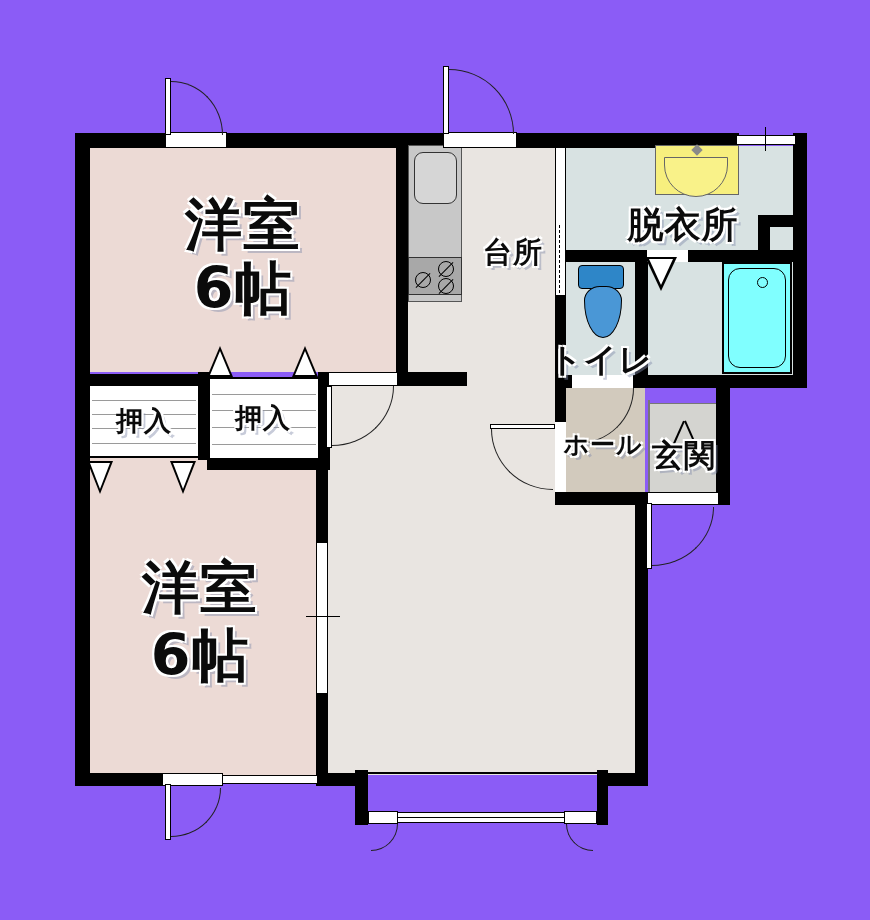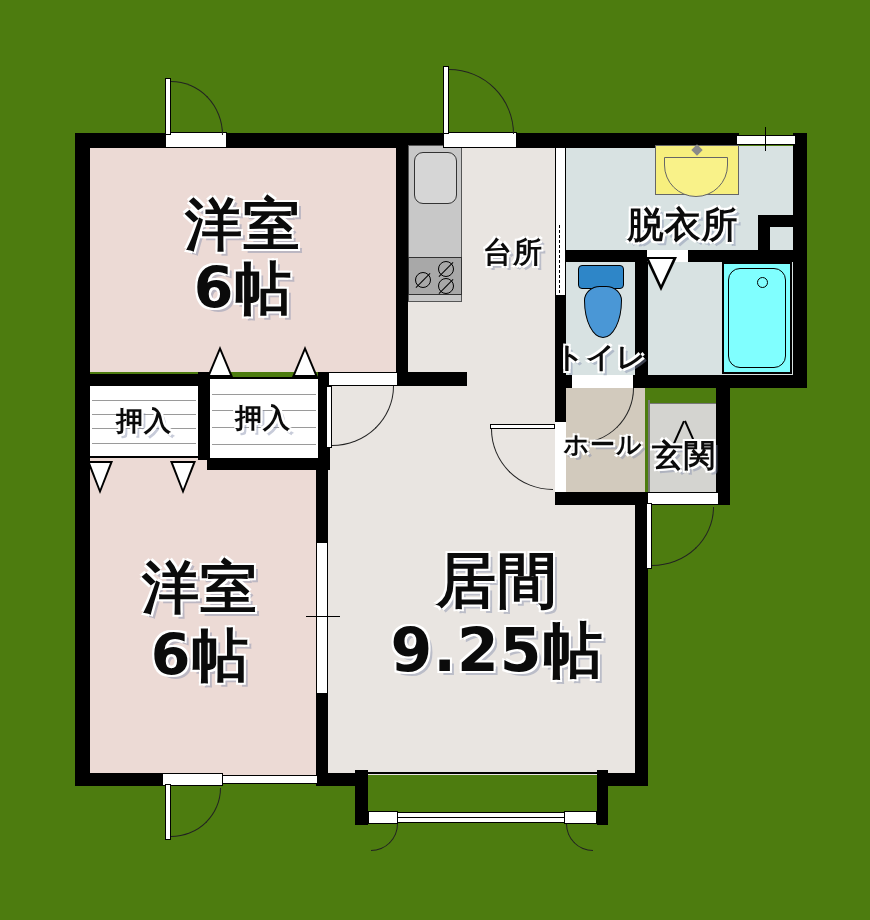--- a/index.html
+++ b/index.html
@@ -1,16 +1,16 @@
 <!DOCTYPE html>
 <html><head>
 <meta charset="utf-8">
 <style>
   html,body{margin:0;padding:0;background:#fff;}
-  #plan{position:relative;width:870px;height:920px;background:#4d7c0f;overflow:hidden;
+  #plan{position:relative;width:870px;height:920px;background:#8b5cf6;overflow:hidden;
         font-family:"DejaVu Sans","Liberation Sans",sans-serif;}
   .abs{position:absolute;box-sizing:border-box;}
   .wall{position:absolute;background:#000;}
   .floor{position:absolute;}
   .line{position:absolute;background:#000;}
   .gline{position:absolute;background:#9a9a9a;}
   .sill{position:absolute;background:#fff;border:1px solid #000;box-sizing:border-box;}
   .gap{position:absolute;background:#fff;}
   .leaf{position:absolute;background:#fff;border:1px solid #000;box-sizing:border-box;}
   .arc{position:absolute;box-sizing:border-box;}
@@ -194,27 +194,23 @@
 
   <div class="caret-leg" style="left:683px;top:421px;transform:rotate(24deg);"></div>
   <div class="caret-leg" style="left:684px;top:421px;transform:rotate(-24deg);"></div>
 
   <div class="lbl lbl2" style="left:243px;top:192px;font-size:57px;line-height:64px;">
     <div>洋室</div>
     <div>6帖</div>
   </div>
   <div class="lbl" style="left:513px;top:238px;font-size:29px;">台所</div>
   <div class="lbl" style="left:683px;top:207px;font-size:36px;">脱衣所</div>
-  <div class="lbl" style="left:601px;top:343px;font-size:29px;">トイレ</div>
+  <div class="lbl" style="left:601px;top:343px;font-size:33px;">トイレ</div>
   <div class="lbl" style="left:144px;top:407px;font-size:27px;">押入</div>
   <div class="lbl" style="left:263px;top:404px;font-size:27px;">押入</div>
   <div class="lbl" style="left:603px;top:432px;font-size:25px;">ホール</div>
   <div class="lbl" style="left:684px;top:440px;font-size:31px;">玄関</div>
   <div class="lbl lbl2" style="left:200px;top:553px;font-size:57px;line-height:68px;">
     <div>洋室</div>
     <div>6帖</div>
   </div>
-  <div class="lbl lbl2" style="left:497px;top:545px;font-size:60px;line-height:70px;">
-    <div>居間</div>
-    <div>9.25帖</div>
-  </div>
 
 </div>
 
 </body></html>

